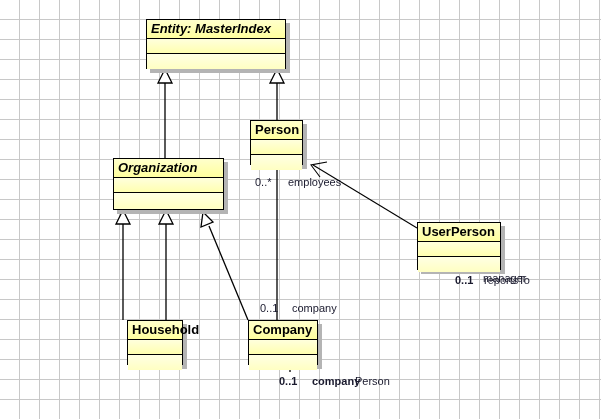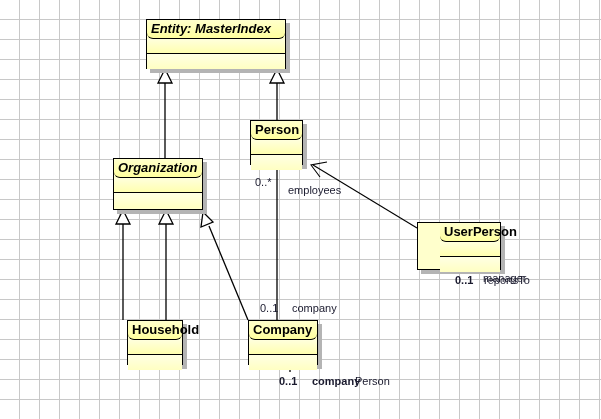--- a/index.html
+++ b/index.html
@@ -39,21 +39,20 @@
   .umlbox .name-band {
     box-sizing: border-box;
     border-bottom: 1px solid #000000;
     padding: 1px 4px 2px 4px;
     font-size: 13px;
     font-weight: bold;
     color: #000000;
     line-height: 15px;
     white-space: nowrap;
     background: linear-gradient(to bottom, #ffffcc, #ffff9e);
-    border-radius: 6px;
   }
   .umlbox.abstract .name-band {
     font-style: italic;
   }
   .umlbox .attr-band {
     box-sizing: border-box;
     border-bottom: 1px solid #000000;
     height: 15px;
     background: linear-gradient(to bottom, #ffffdd, #ffffb0);
   }
@@ -126,47 +125,47 @@
     <div class="attr-band"></div>
     <div class="op-band"></div>
   </div>
 
   <div class="umlbox" style="left:250px; top:120px; width:53px; height:45px;">
     <div class="name-band">Person</div>
     <div class="attr-band"></div>
     <div class="op-band"></div>
   </div>
 
-  <div class="umlbox abstract" style="left:113px; top:158px; width:90px; height:52px;">
+  <div class="umlbox abstract" style="left:113px; top:158px; width:111px; height:52px;">
     <div class="name-band">Organization</div>
     <div class="attr-band"></div>
     <div class="op-band"></div>
   </div>
 
-  <div class="umlbox" style="left:417px; top:222px; width:84px; height:48px;padding-left:22px;">
+  <div class="umlbox" style="left:417px; top:222px; width:84px; height:48px;">
     <div class="name-band">UserPerson</div>
     <div class="attr-band"></div>
     <div class="op-band"></div>
   </div>
 
 
   <div class="umlbox" style="left:127px; top:320px; width:56px; height:45px;">
     <div class="name-band">Household</div>
     <div class="attr-band"></div>
     <div class="op-band"></div>
   </div>
 
   <div class="umlbox" style="left:248px; top:320px; width:70px; height:45px;">
     <div class="name-band">Company</div>
     <div class="attr-band"></div>
     <div class="op-band"></div>
   </div>
 
   <div class="edge-label" style="left:255px; top:176px;">0..*</div>
-  <div class="edge-label" style="left:288px; top:184px;">employees</div>
+  <div class="edge-label" style="left:288px; top:176px;">employees</div>
 
   <div class="edge-label" style="left:260px; top:302px;">0..1</div>
   <div class="edge-label" style="left:292px; top:302px;">company</div>
 
   <div class="edge-label bold" style="left:455px; top:274px;">0..1</div>
   <div class="edge-label" style="left:483px; top:272px;">manager</div>
   <div class="edge-label" style="left:484px; top:274px;text-align:right;">reportsTo</div>
 
   <div class="edge-label bold" style="left:279px; top:375px;">0..1</div>
   <div class="edge-label bold" style="left:312px; top:375px;">company</div>

